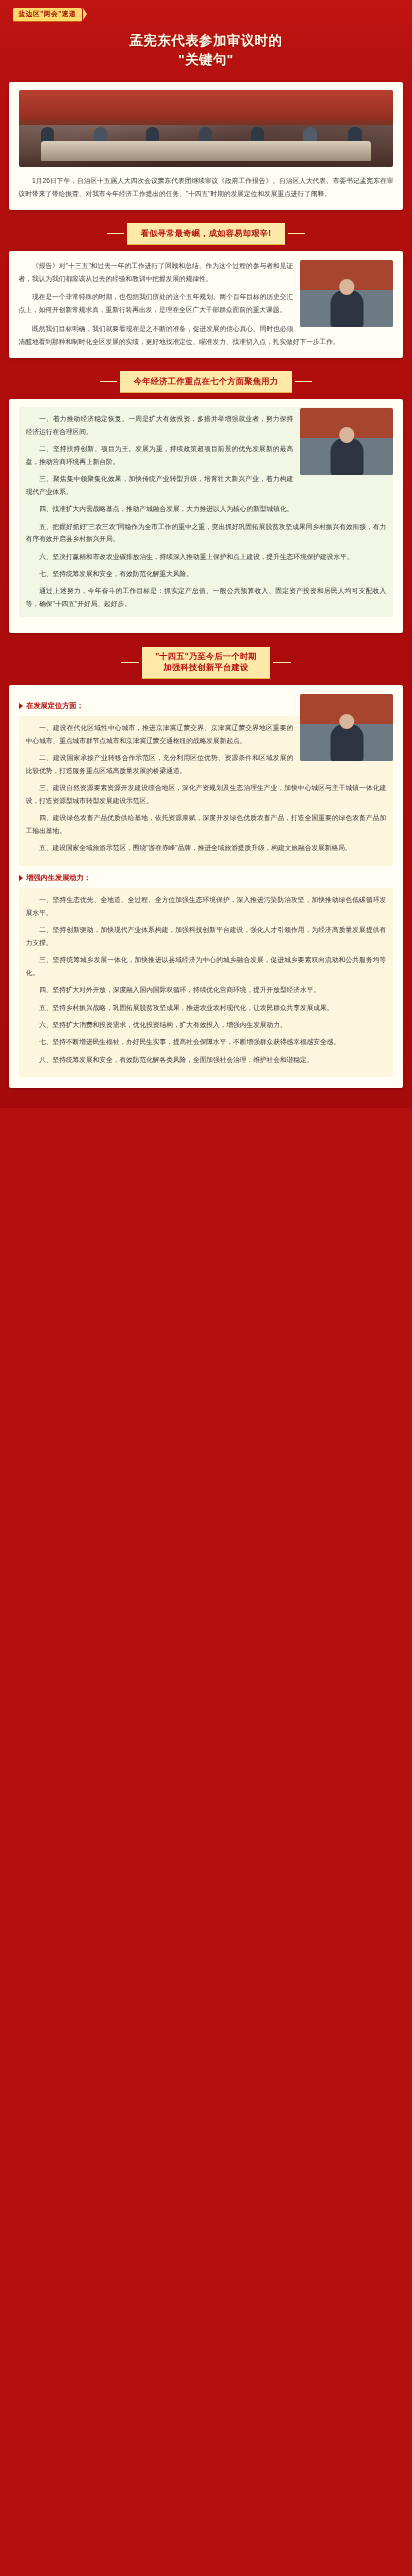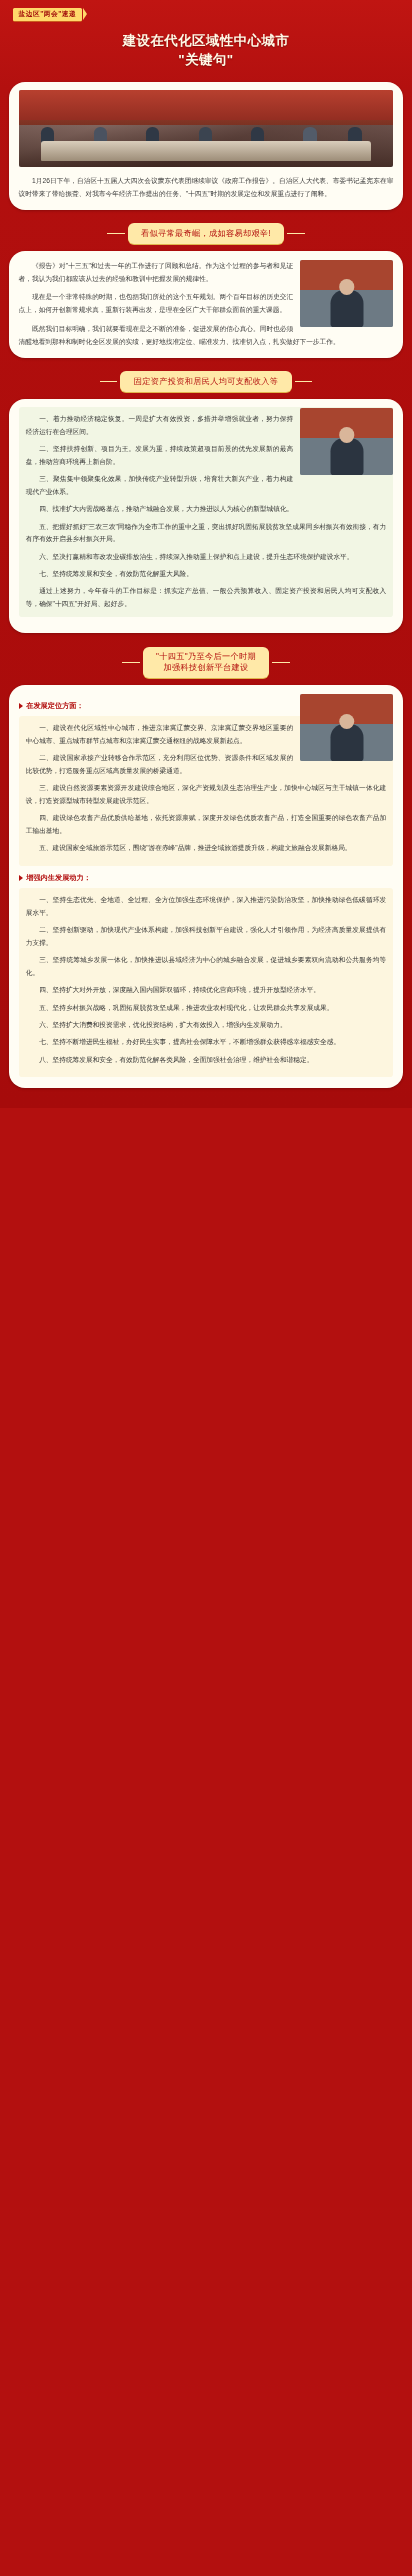--- a/index.html
+++ b/index.html
@@ -50,39 +50,39 @@
     line-height: 1.45;
     letter-spacing: 0.5px;
     text-shadow: 0 1px 1.5px rgba(0,0,0,.3);
   }
   .title-main .l2 { display:block; }
 
   
   .frame {
     margin: 7.2px 9.3px 0 9.3px;
     background: #fffdf4;
-    border-radius: 16px;
+    border-radius: 2px;
     padding: 8.2px 9.3px 10.3px 9.3px;
     box-shadow: 0 1px 2.6px rgba(0,0,0,.22);
   }
 
   
   .ribbon-wrap {
     margin: 13.4px 0 3.1px 0;
     text-align:center;
   }
   .ribbon {
     display:inline-block;
     position: relative;
     background:#ffe9a8;
     color:#b3100f;
     font-size: 8.2px;
-    font-weight: normal;
+    font-weight: bold;
     padding: 4.6px 13.4px;
-    border-radius: 6px;
+    border-radius: 0;
     letter-spacing: 0.3px;
     box-shadow: 0 1px 0 #e0b64d;
     max-width: 361px;
   }
   .ribbon:before, .ribbon:after{
     content:"";
     position:absolute;
     top: 50%;
     width: 17.5px; height: 1.5px;
     background:#ffe9a8;
@@ -208,21 +208,21 @@
   }
 </style>
 </head>
 <body>
 
 <div class="page">
 
   <div class="header">
     <div class="badge">盐边区"两会"速递</div>
     <div class="title-main">
-      <span>建设在代化区域性中心城市</span>
+      <span>孟宪东代表参加审议时的</span>
       <span class="l2">"关键句"</span>
     </div>
   </div>
 
   <div class="frame">
     <div class="photo">
       <div class="backwall"></div>
       <div class="room"></div>
       <div class="figs">
           <i></i>
@@ -246,21 +246,21 @@
       <div class="bw"></div>
         <div class="person"></div>
         <div class="head"></div>
     </div>
     <p class="p">《报告》对"十三五"和过去一年的工作进行了回顾和总结。作为这个过程的参与者和见证者，我认为我们都应该从过去的经验和教训中把握发展的规律性。</p>
     <p class="p">现在是一个非常特殊的时期，也包括我们所处的这个五年规划。两个百年目标的历史交汇点上，如何开创新常规求真，重新行装再出发，是理在全区广大干部群众面前的重大课题。</p>
     <p class="p">既然我们目标明确，我们就要看现在是之不断的准备，促进发展的信心真心。同时也必须清醒地看到那种和制时化全区发展的实绩，更好地找准定位、瞄准发力、找准切入点，扎实做好下一步工作。</p>
   </div>
 
   <div class="ribbon-wrap">
-    <div class="ribbon">固定资产投资和居民人均可支配收入等</div>
+    <div class="ribbon">今年经济工作重点在七个方面聚焦用力</div>
   </div>
   <div class="frame clearfix">
     <div class="photo-portrait">
       <div class="bw"></div>
         <div class="person"></div>
         <div class="head"></div>
     </div>
     <div class="listbox">
       <p class="li">一、着力推动经济稳定恢复。一周是扩大有效投资，多措并举增强就业者，努力保持经济运行在合理区间。</p>
       <p class="li">二、坚持扶持创新、项目为王。发展为重，持续政策超项目前景的优先发展新的最高盘，推动营商环境再上新台阶。</p>

